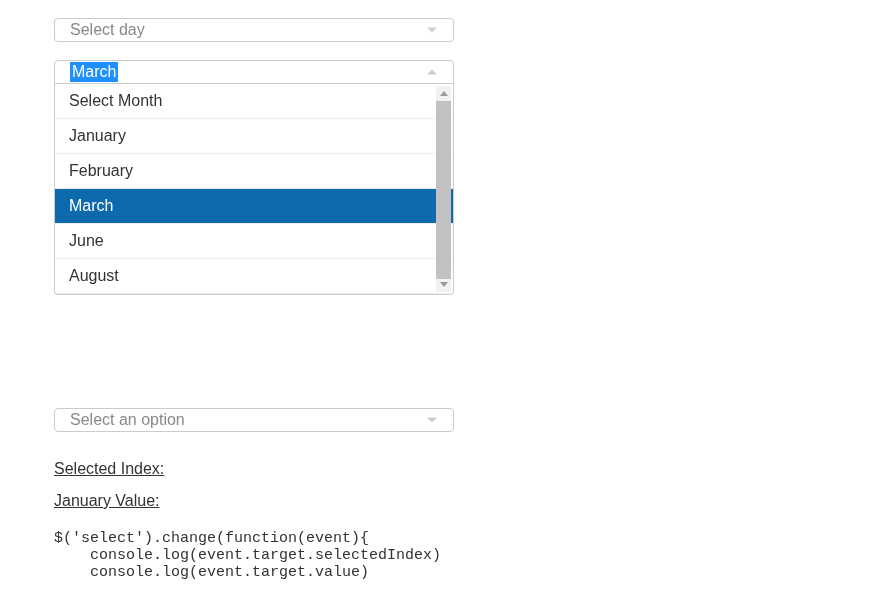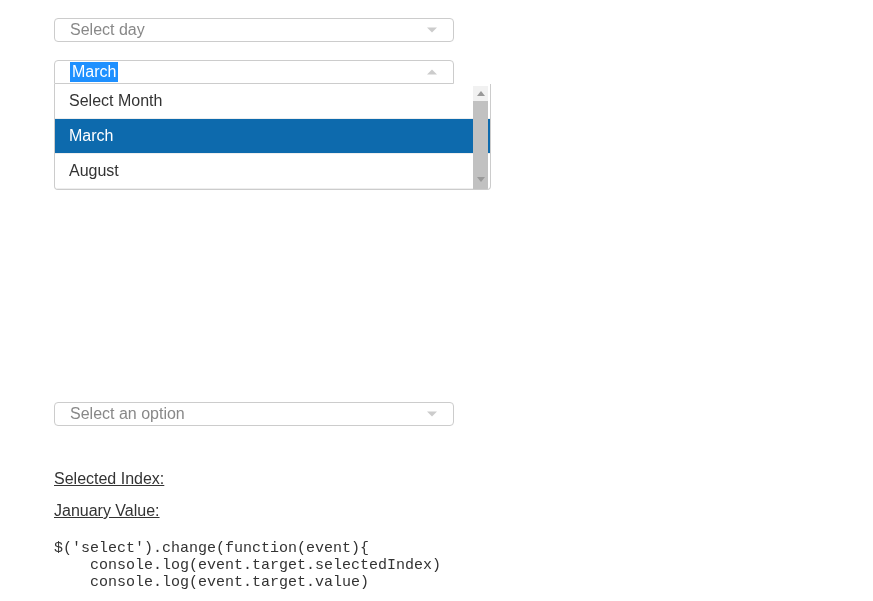--- a/index.html
+++ b/index.html
@@ -55,27 +55,27 @@
     }
     .caret-down {
       border-top: 5px solid #ccc;
     }
     .caret-up {
       border-bottom: 5px solid #ccc;
     }
     .dropdown-wrapper {
       position: relative;
       width: 400px;
-      margin-bottom: 16px;
+      margin-bottom: 22px;
     }
     .dropdown-panel {
       position: absolute;
       top: 100%;
       left: 0;
-      width: 437px;
+      width: 400px;
       border: 1px solid #ccc;
       border-top: none;
       border-bottom-left-radius: 4px;
       border-bottom-right-radius: 4px;
       background: #fff;
       max-height: 298px;
       overflow: hidden;
       z-index: 10;
     }
     .scrollbar {
@@ -154,38 +154,41 @@
 </div>
 
 <div class="dropdown-wrapper">
   <div class="select-box active">
     <span class="select-value highlighted">March</span>
     <span class="caret caret-up"></span>
   </div>
   <div class="dropdown-panel">
     <ul class="option-list">
       <li class="option-item">Select Month</li>
+      <li class="option-item">January</li>
+      <li class="option-item">February</li>
       <li class="option-item selected">March</li>
+      <li class="option-item">June</li>
       <li class="option-item">August</li>
     </ul>
     <div class="scrollbar">
       <div class="scrollbar-arrow top-arrow">
           <div class="scrollbar-arrow-icon"></div>
         </div>
       <div class="scrollbar-thumb"></div>
       <div class="scrollbar-arrow bottom-arrow">
           <div class="scrollbar-arrow-icon"></div>
         </div>
     </div>
   </div>
 </div>
 
 <div class="below-spacer"></div>
 
-<div class="select-box behind-select" style="margin-top:-18px; margin-bottom:44px;">
+<div class="select-box behind-select" style="margin-top:-18px; margin-bottom:28px;">
   <span class="select-placeholder">Select an option</span>
   <span class="caret caret-down"></span>
 </div>
 
 <div class="text-line">Selected Index:</div>
 <div class="text-line">January Value:</div>
 
 <div class="code-block">$('select').change(function(event){
     console.log(event.target.selectedIndex)
     console.log(event.target.value)</div>

